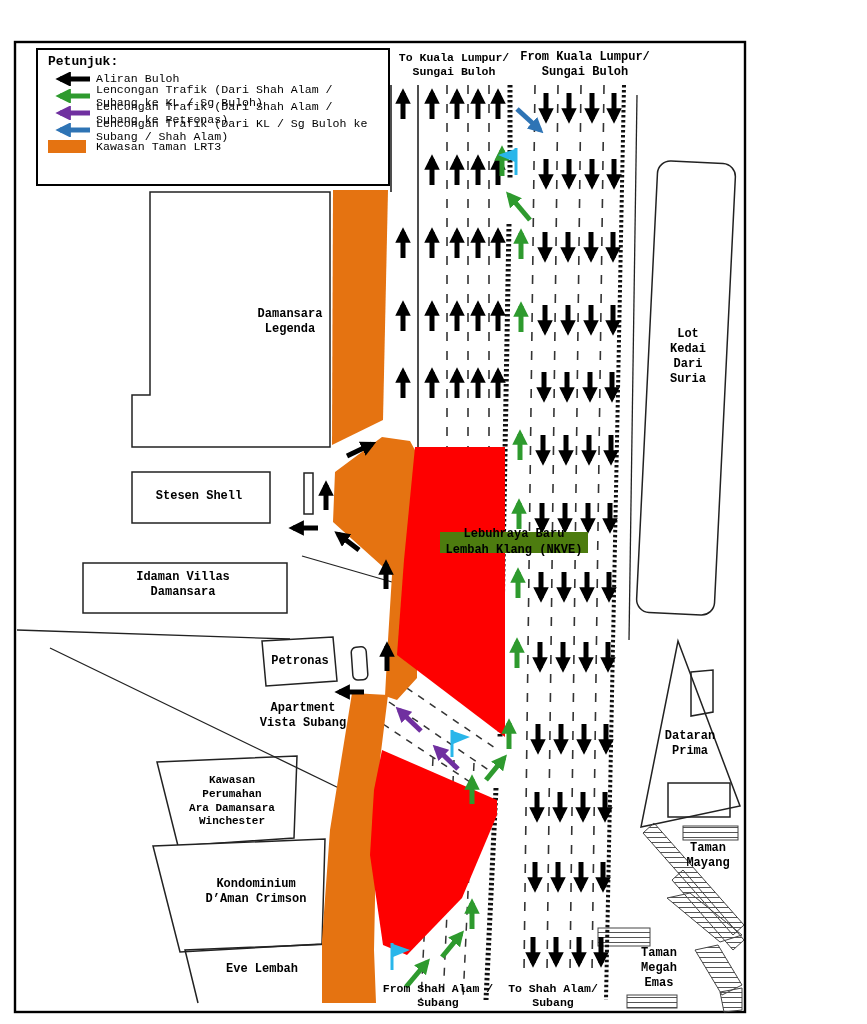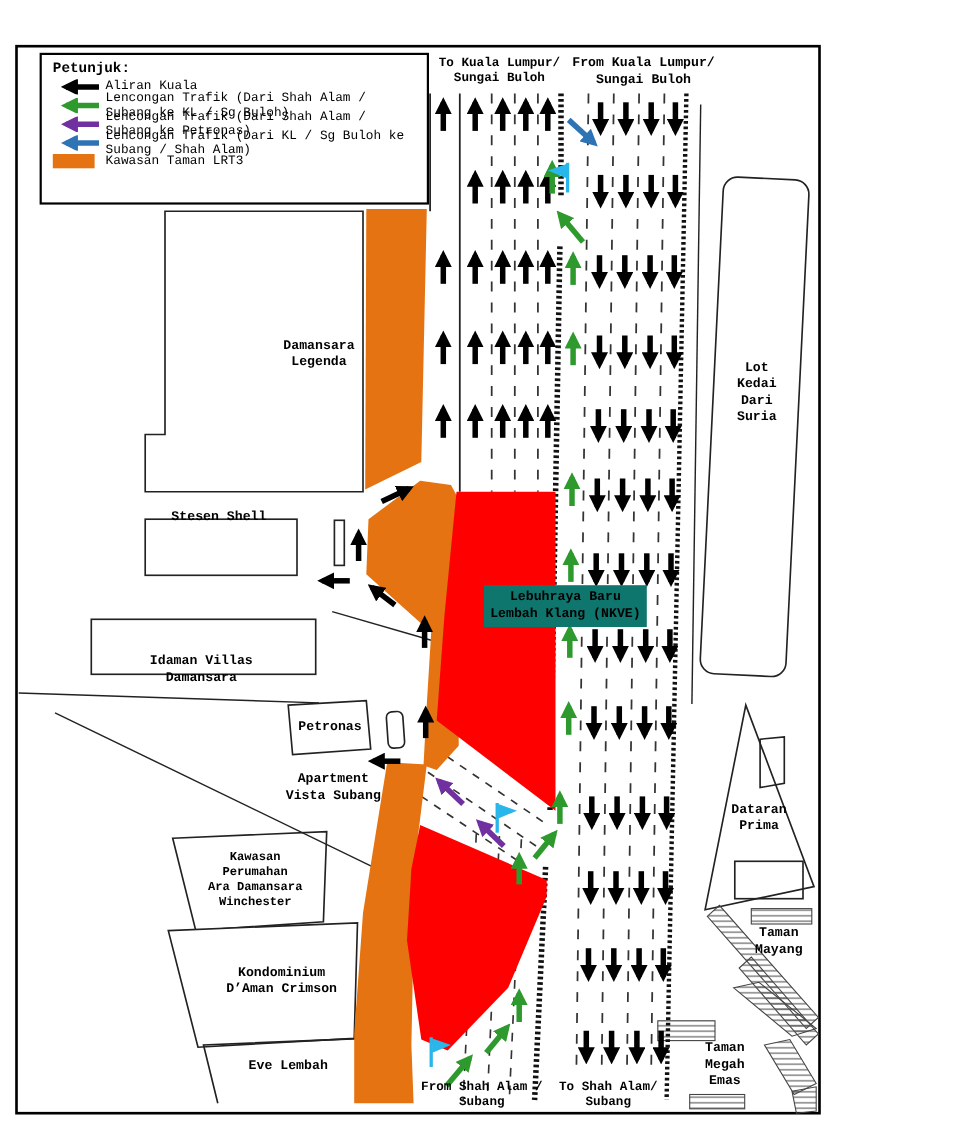--- a/index.html
+++ b/index.html
@@ -3,22 +3,22 @@
 <meta charset="utf-8">
 <style>
   html,body{margin:0;padding:0;background:#fff;}
   .map{position:relative;width:867px;height:1024px;background:#fff;
        font-family:Liberation Mono, monospace;overflow:hidden;padding-left:12px;}
   .map svg.base{position:absolute;left:0;top:0;}
   .lbl{position:absolute;transform:translate(-50%,-50%);font-weight:bold;
        font-size:12px;line-height:1.25;color:#000;text-align:center;
        white-space:pre-line;pointer-events:none;}
   .lbl.small{font-size:11px;}
-  .nkve{position:absolute;left:440px;top:532px;width:148px;height:38px;
-        background:#0f766e;display:flex;align-items:center;justify-content:center;
+  .nkve{position:absolute;left:440px;top:532px;width:148px;height:21px;
+        background:#4d7c0f;display:flex;align-items:center;justify-content:center;
         font-weight:bold;font-size:12px;text-align:center;white-space:pre-line;line-height:1.3;}
   .legend{position:absolute;left:36px;top:48px;width:354px;height:138px;
           background:#fff;border:2px solid #000;box-sizing:border-box;
           padding:4px 8px 4px 10px;z-index:5;}
   .lg-title{font-weight:bold;font-size:13px;margin-bottom:1px;}
   .lg-row{display:flex;align-items:center;height:17px;}
   .lg-ic{width:48px;display:flex;align-items:center;justify-content:flex-start;flex:0 0 48px;}
   .lg-tx{font-size:11.6px;color:#000;}
   .swatch{width:38px;height:13px;display:inline-block;}
 </style>
@@ -258,21 +258,21 @@
 </svg>
 
 <div class="legend">
   <div class="lg-title">Petunjuk:</div>
   <div class="lg-row">
     <span class="lg-ic">
           <svg width="46" height="14">
             <line x1="42" y1="7" x2="12" y2="7" stroke="#000" stroke-width="5" marker-end="url(#ah-k)"></line>
           </svg>
         </span>
-    <span class="lg-tx">Aliran Kuala</span>
+    <span class="lg-tx">Aliran Buloh</span>
   </div>
   <div class="lg-row">
     <span class="lg-ic">
           <svg width="46" height="14">
             <line x1="42" y1="7" x2="12" y2="7" stroke="#2E9A2E" stroke-width="5" marker-end="url(#ah-g)"></line>
           </svg>
         </span>
     <span class="lg-tx">Lencongan Trafik (Dari Shah Alam / Subang ke KL / Sg Buloh)</span>
   </div>
   <div class="lg-row">
@@ -303,22 +303,22 @@
 Sungai Buloh</div>
 <div class="lbl" style="left:585px;top:65px;font-size:12px">From Kuala Lumpur/
 Sungai Buloh</div>
 <div class="lbl" style="left:438px;top:996px;font-size:11.5px">From Shah Alam /
 Subang</div>
 <div class="lbl" style="left:553px;top:996px;font-size:11.5px">To Shah Alam/
 Subang</div>
 
 <div class="lbl" style="left:290px;top:322px">Damansara
 Legenda</div>
-<div class="lbl" style="left:199px;top:470px">Stesen Shell</div>
-<div class="lbl" style="left:183px;top:609px">Idaman Villas
+<div class="lbl" style="left:199px;top:496px">Stesen Shell</div>
+<div class="lbl" style="left:183px;top:585px">Idaman Villas
 Damansara</div>
 <div class="lbl" style="left:300px;top:661px">Petronas</div>
 <div class="lbl" style="left:303px;top:716px">Apartment
 Vista Subang</div>
 <div class="lbl small" style="left:232px;top:801px">Kawasan
 Perumahan
 Ara Damansara
 Winchester</div>
 <div class="lbl" style="left:256px;top:892px">Kondominium
 D’Aman Crimson</div>

